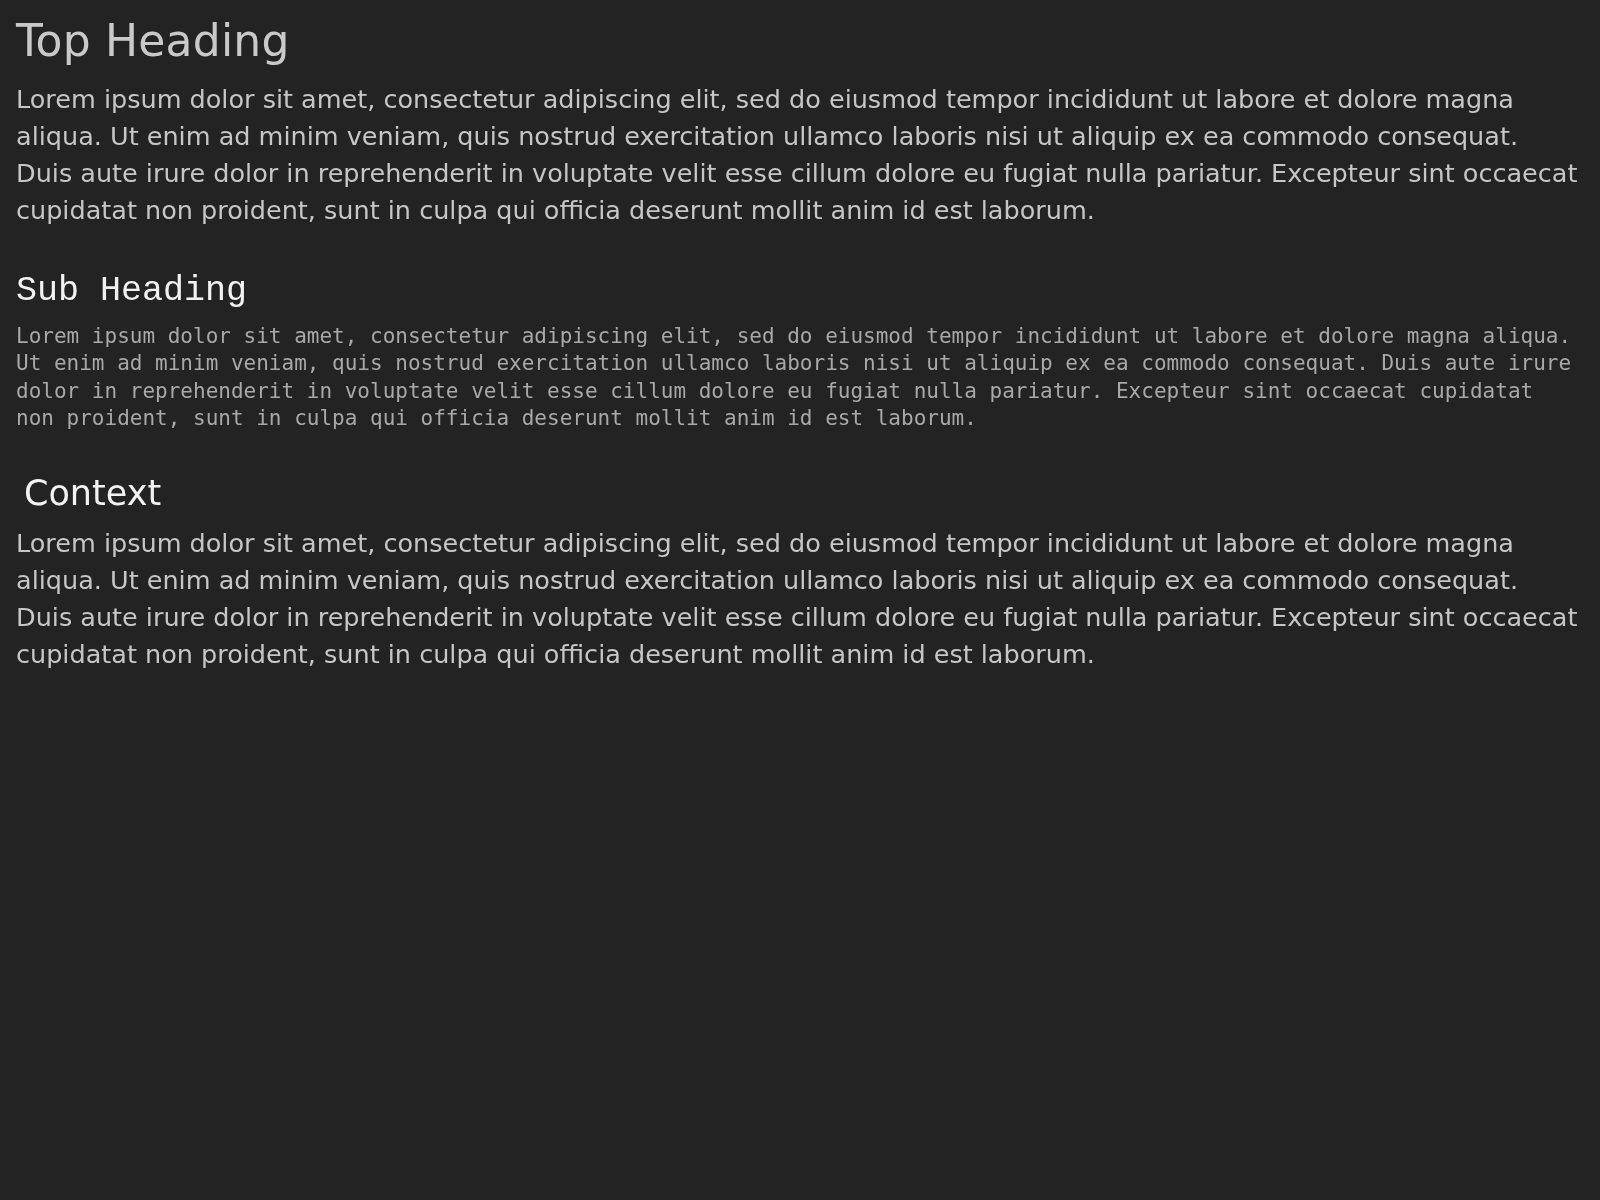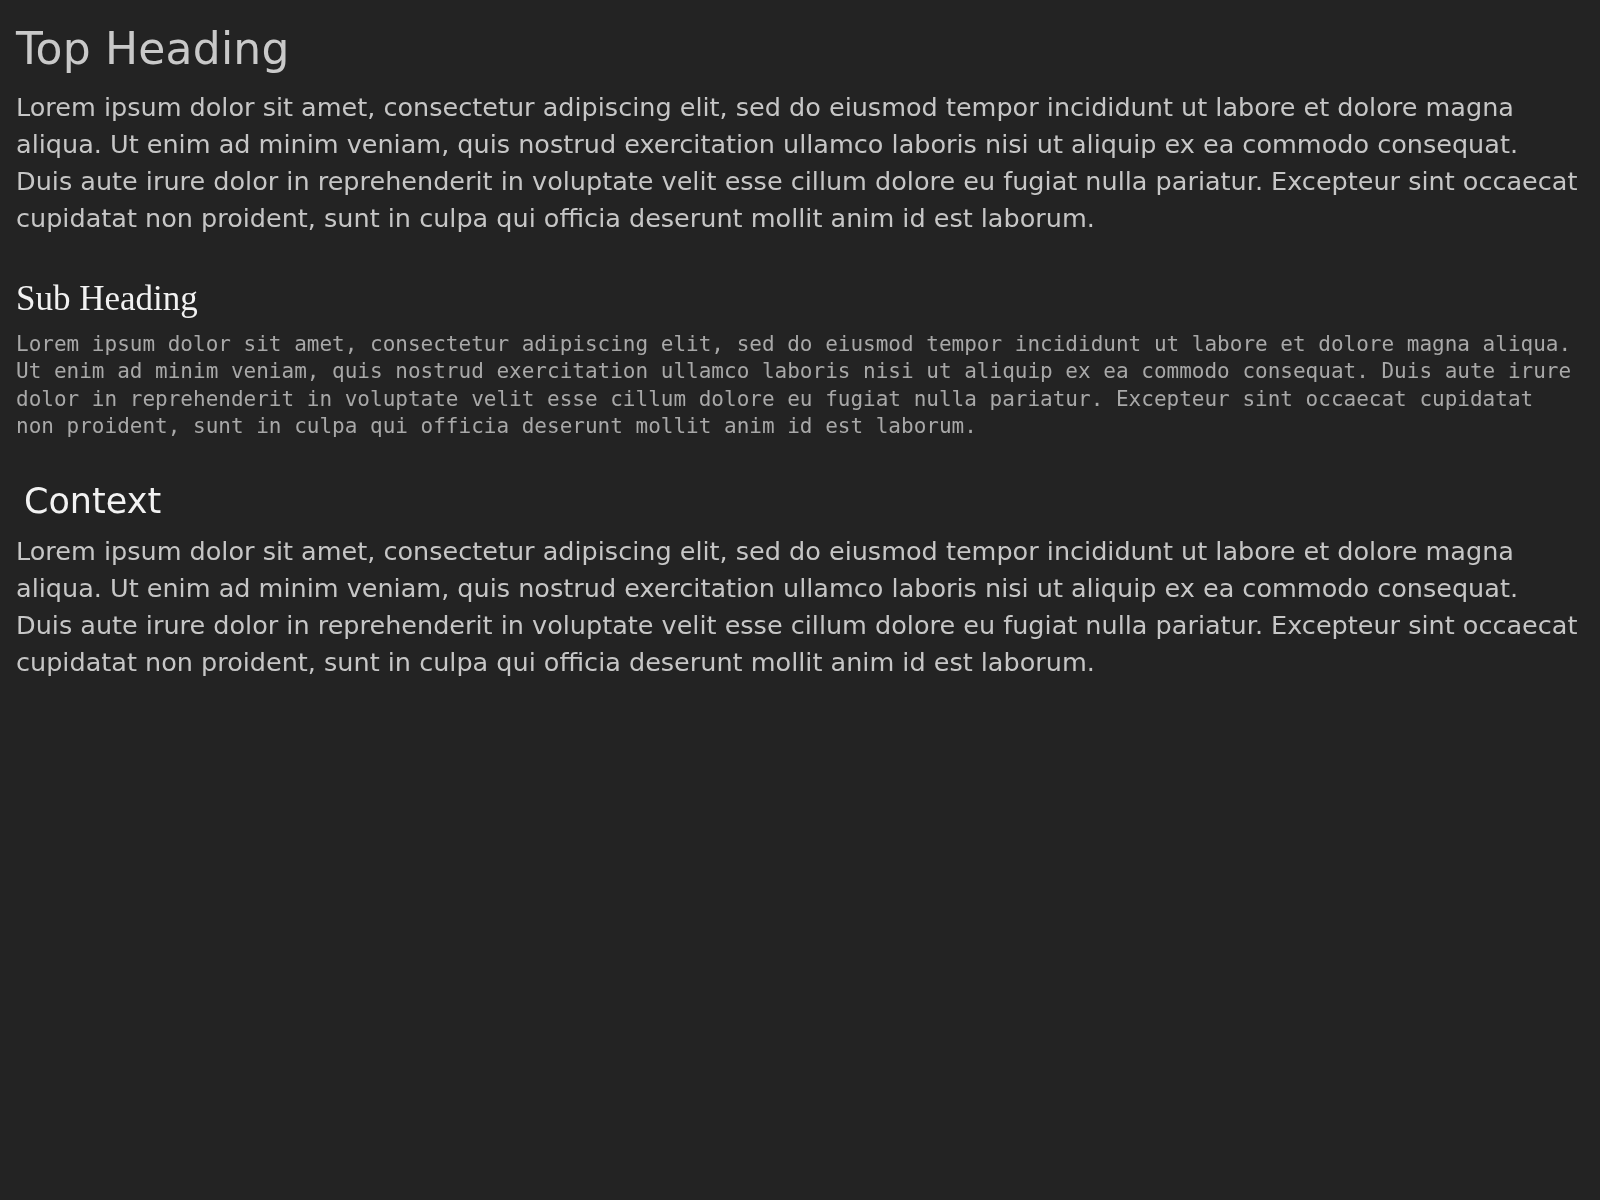--- a/index.html
+++ b/index.html
@@ -7,21 +7,21 @@
     padding: 0;
   }
   body {
     width: 1600px;
     height: 1200px;
     background: #232323;
     font-family: "DejaVu Sans", sans-serif;
     overflow: hidden;
   }
   .page {
-    padding: 24px 18px 0 16px;
+    padding: 16px 18px 0 16px;
     box-sizing: border-box;
     width: 1600px;
     height: 1200px;
   }
   h1.top-heading {
     font-family: "DejaVu Sans", sans-serif;
     font-weight: 400;
     font-size: 44px;
     line-height: 1.15;
     color: #c9c9c9;
@@ -31,21 +31,21 @@
   p.body-text {
     font-family: "DejaVu Sans", sans-serif;
     font-weight: 400;
     font-size: 25.5px;
     line-height: 37px;
     color: #c6c6c6;
     margin: 0;
     max-width: 1570px;
   }
   h2.sub-heading {
-    font-family: Liberation Serif, serif;
+    font-family: Liberation Mono, monospace;
     font-weight: 400;
     font-size: 35px;
     line-height: 1.15;
     color: #f2f2f2;
     margin: 42px 0 12px 0;
   }
   pre.mono-block {
     font-family: "DejaVu Sans Mono", monospace;
     font-weight: 400;
     font-size: 21px;

